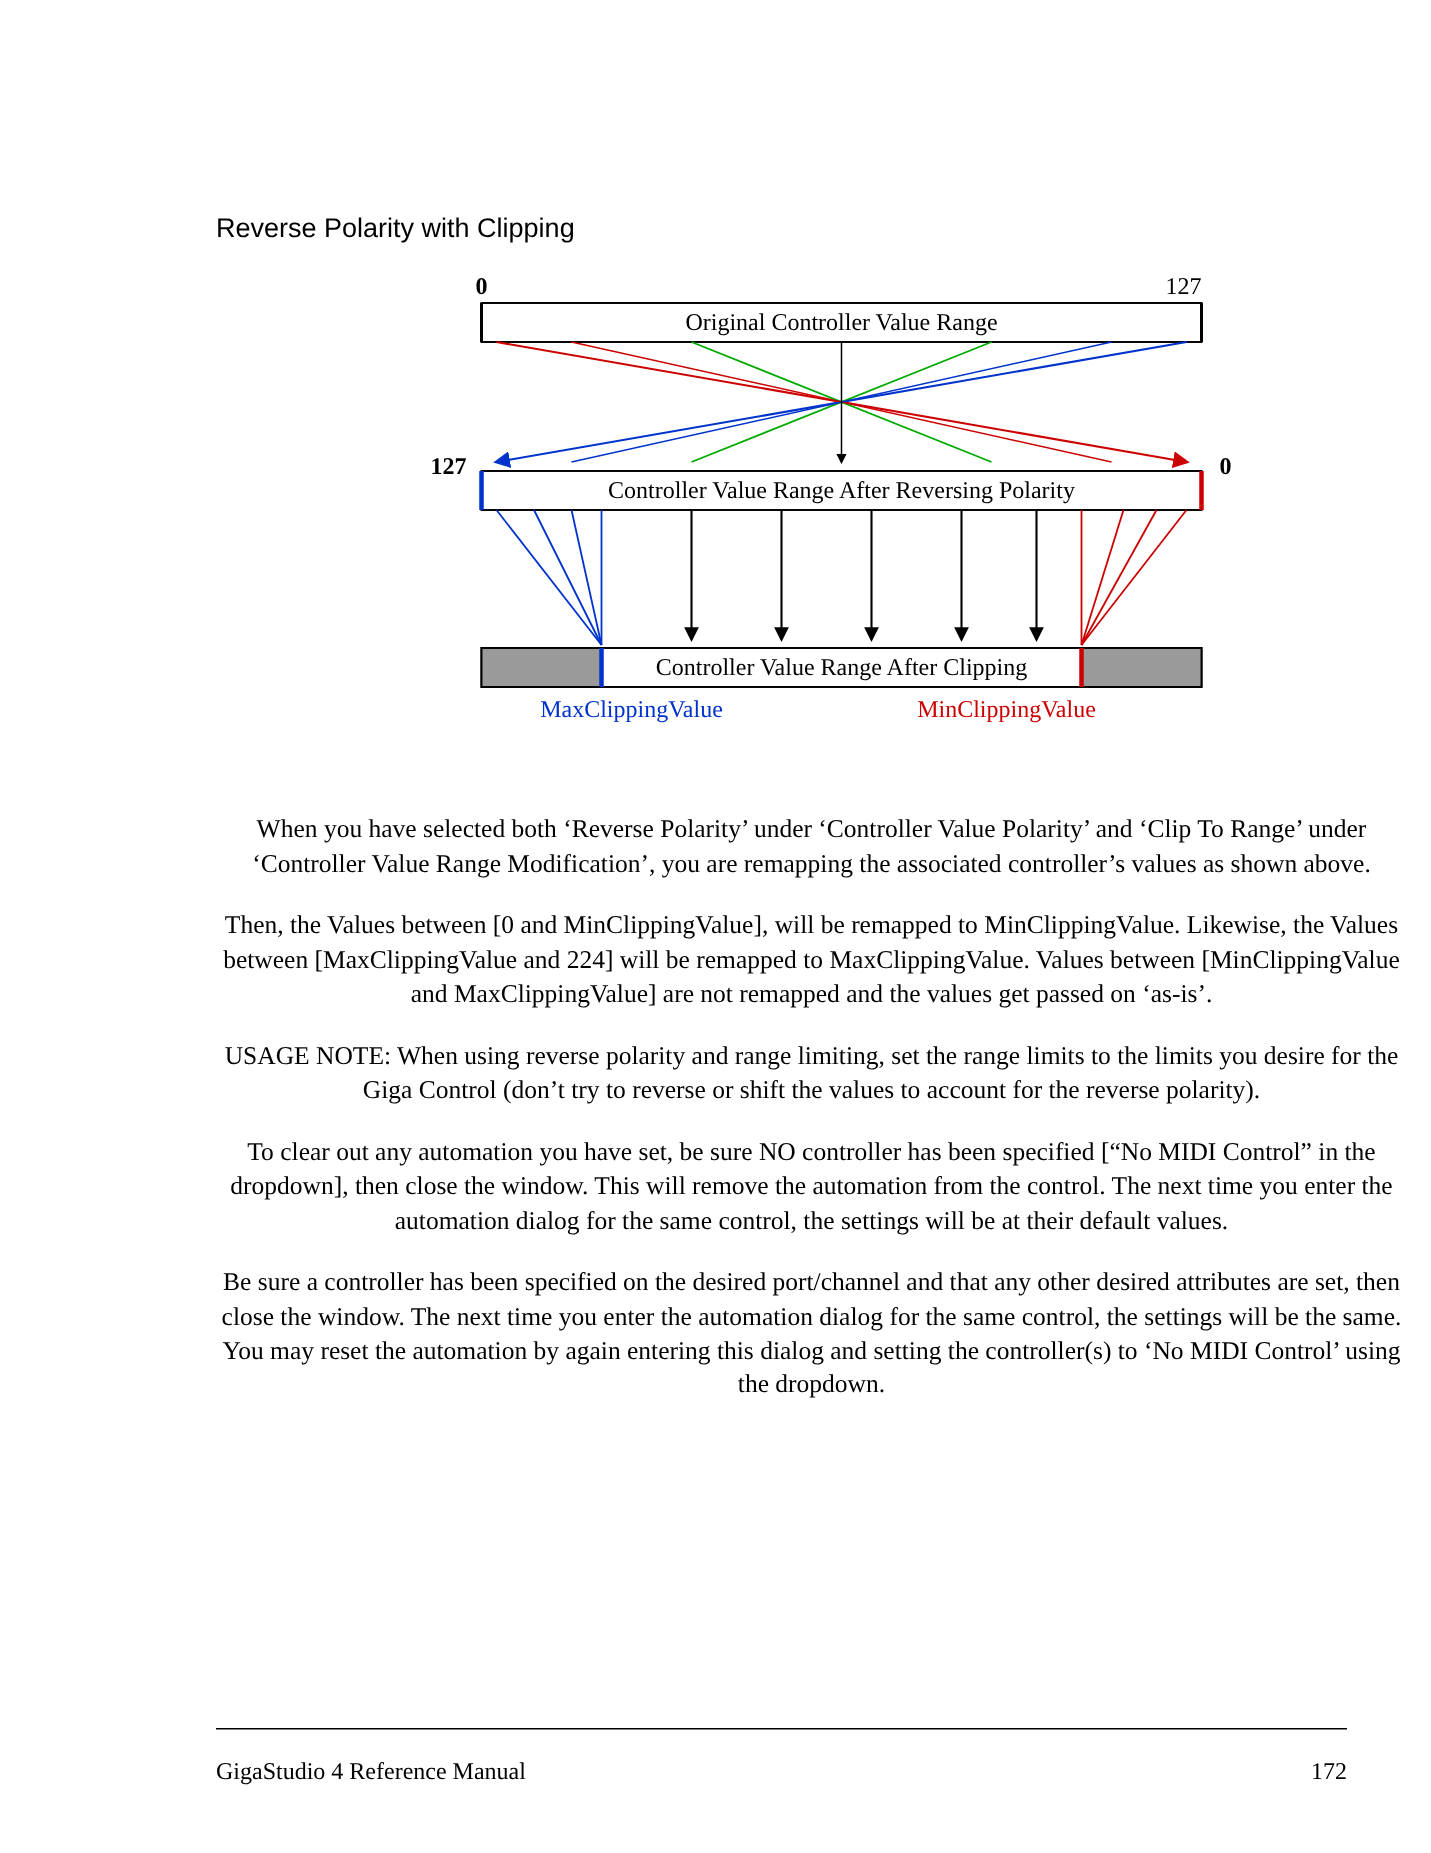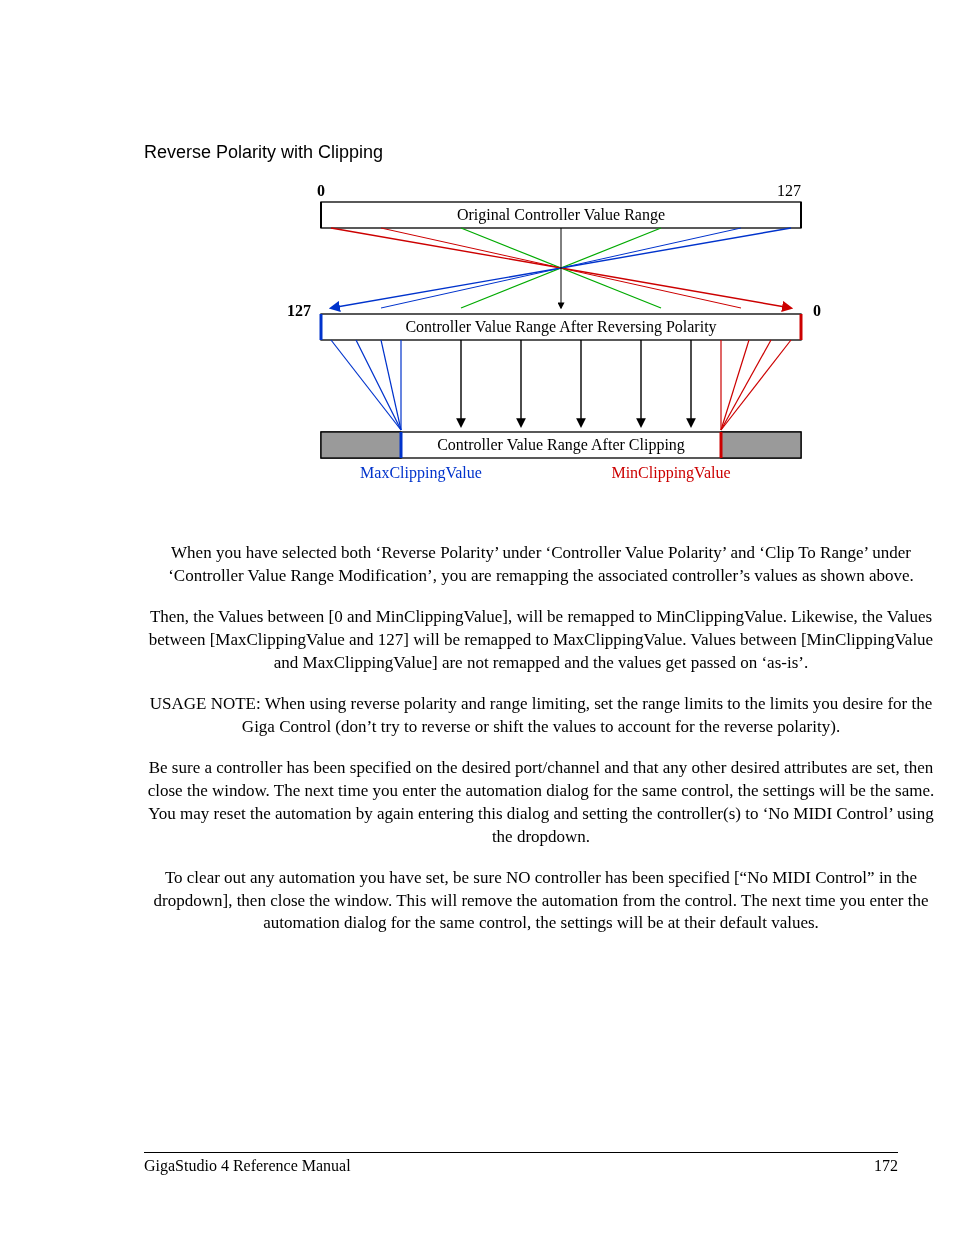--- a/index.html
+++ b/index.html
@@ -38,21 +38,21 @@
   }
   .footer-rule {
     position: absolute;
     left: 100px; right: 100px;
     bottom: 82px;
     border-top: 1px solid #000;
   }
   .footer {
     position: absolute;
     left: 100px; right: 100px;
-    bottom: 58px;
+    bottom: 42px;
     display: flex;
     justify-content: space-between;
     font-size: 16px;
     gap: 12px;
   }
 </style>
 </head>
 <body>
 
 <div class="page">
@@ -118,25 +118,25 @@
     <rect x="460" y="250" width="80" height="26" fill="#9a9a9a" stroke="#000" stroke-width="1.3"></rect>
     <line x1="140" y1="250" x2="140" y2="276" stroke="#0033cc" stroke-width="3"></line>
     <line x1="460" y1="250" x2="460" y2="276" stroke="#cc0000" stroke-width="3"></line>
     <text x="300" y="268" font-size="16" text-anchor="middle">Controller Value Range After Clipping</text>
 
     <text x="160" y="296" font-size="16" fill="#0033cc" text-anchor="middle">MaxClippingValue</text>
     <text x="410" y="296" font-size="16" fill="#cc0000" text-anchor="middle">MinClippingValue</text>
   </svg>
 
   <p class="body">When you have selected both ‘Reverse Polarity’ under ‘Controller Value Polarity’ and ‘Clip To Range’ under ‘Controller Value Range Modification’, you are remapping the associated controller’s values as shown above.</p>
-  <p class="body">Then, the Values between [0 and MinClippingValue], will be remapped to MinClippingValue.  Likewise, the Values between [MaxClippingValue and 127] will be remapped to MaxClippingValue.  Values between [MinClippingValue and MaxClippingValue] are not remapped and the values get passed on ‘as-is’.</p>
+  <p class="body">Then, the Values between [0 and MinClippingValue], will be remapped to MinClippingValue.  Likewise, the Values between [MaxClippingValue and 224] will be remapped to MaxClippingValue.  Values between [MinClippingValue and MaxClippingValue] are not remapped and the values get passed on ‘as-is’.</p>
   <p class="body">USAGE NOTE:  When using reverse polarity and range limiting, set the range limits to the limits you desire for the Giga Control (don’t try to reverse or shift the values to account for the reverse polarity).</p>
 
 
+  <p class="body">To clear out any automation you have set, be sure NO controller has been specified [“No MIDI Control” in the dropdown], then close the window.  This will remove the automation from the control. The next time you enter the automation dialog for the same control, the settings will be at their default values.</p>
   <p class="body">Be sure a controller has been specified on the desired port/channel and that any other desired attributes are set, then close the window. The next time you enter the automation dialog for the same control, the settings will be the same. You may reset the automation by again entering this dialog and setting the controller(s) to ‘No MIDI Control’ using the dropdown.</p>
-  <p class="body">To clear out any automation you have set, be sure NO controller has been specified [“No MIDI Control” in the dropdown], then close the window.  This will remove the automation from the control. The next time you enter the automation dialog for the same control, the settings will be at their default values.</p>
 
   <div class="footer-rule"></div>
   <div class="footer">
     <span>GigaStudio 4 Reference Manual</span>
     <span>172</span>
   </div>
 </div>
 
 </body></html>

